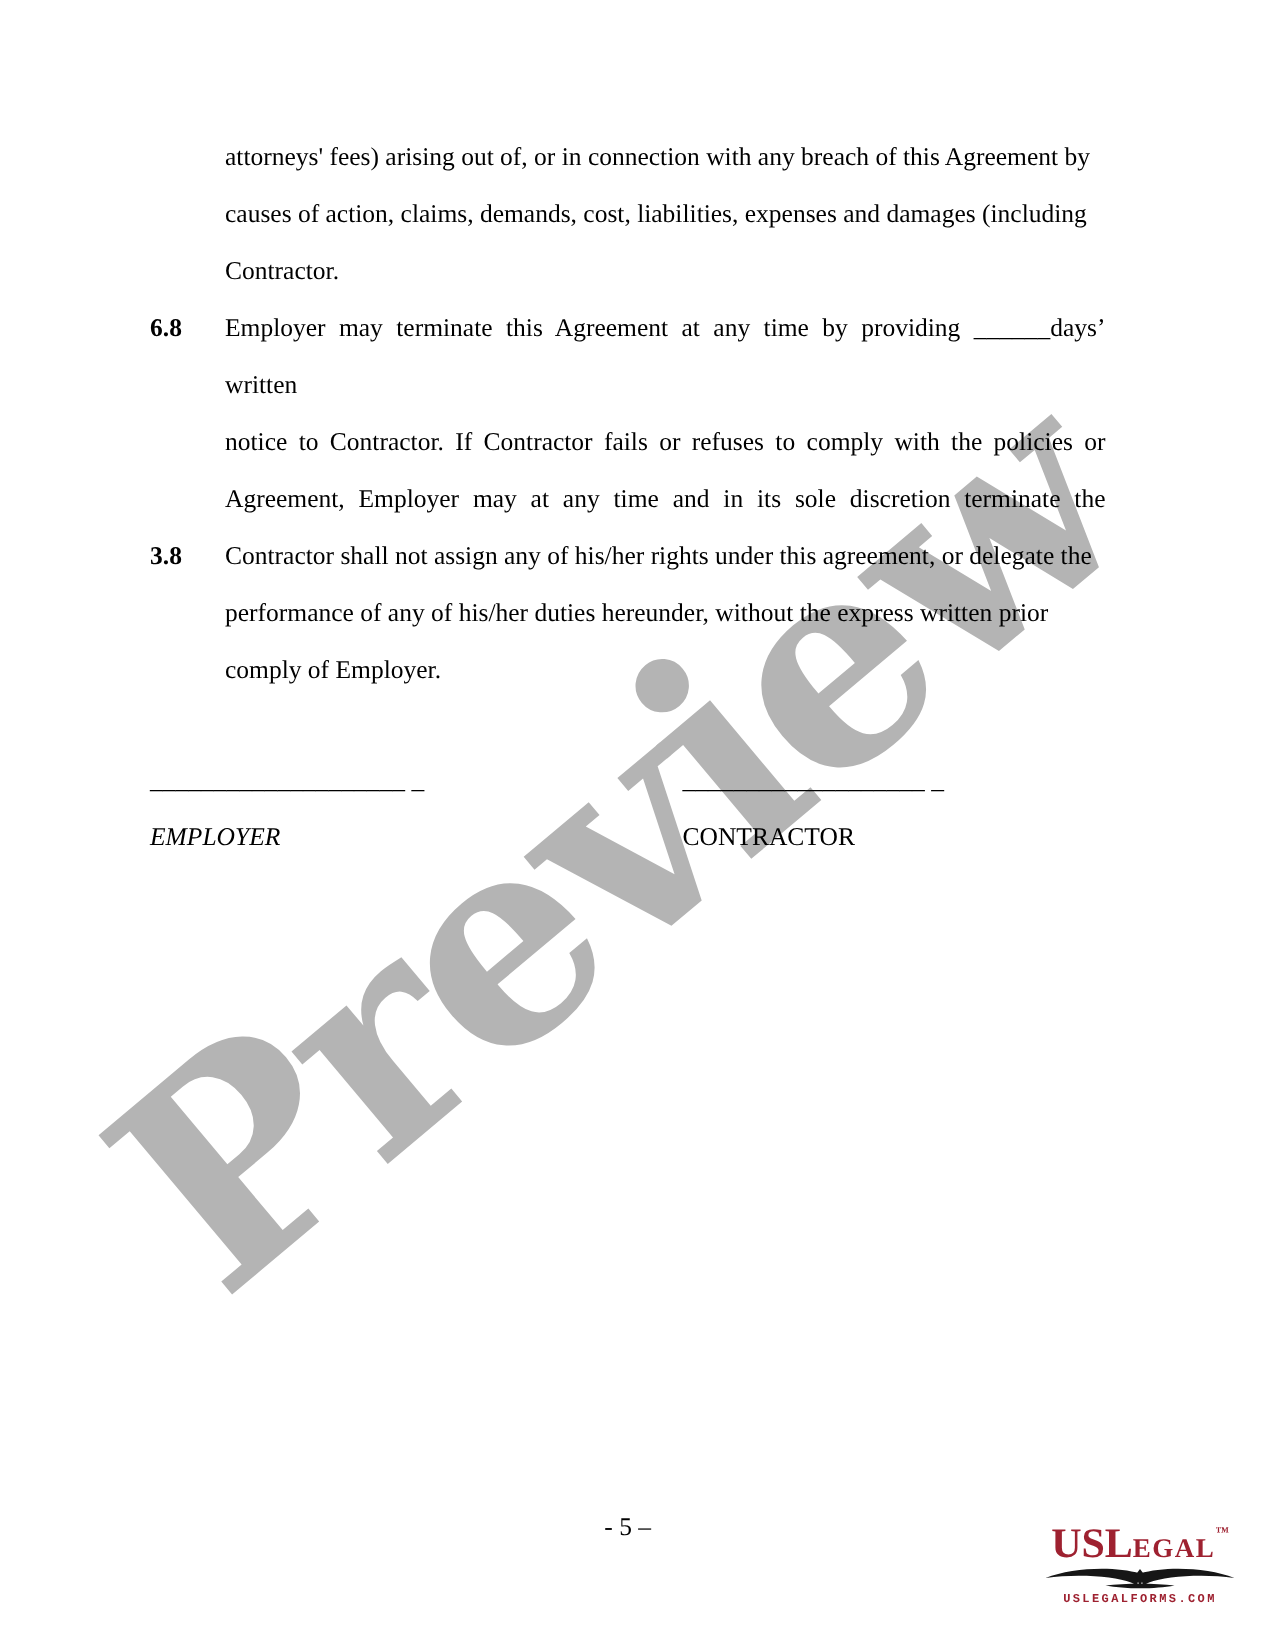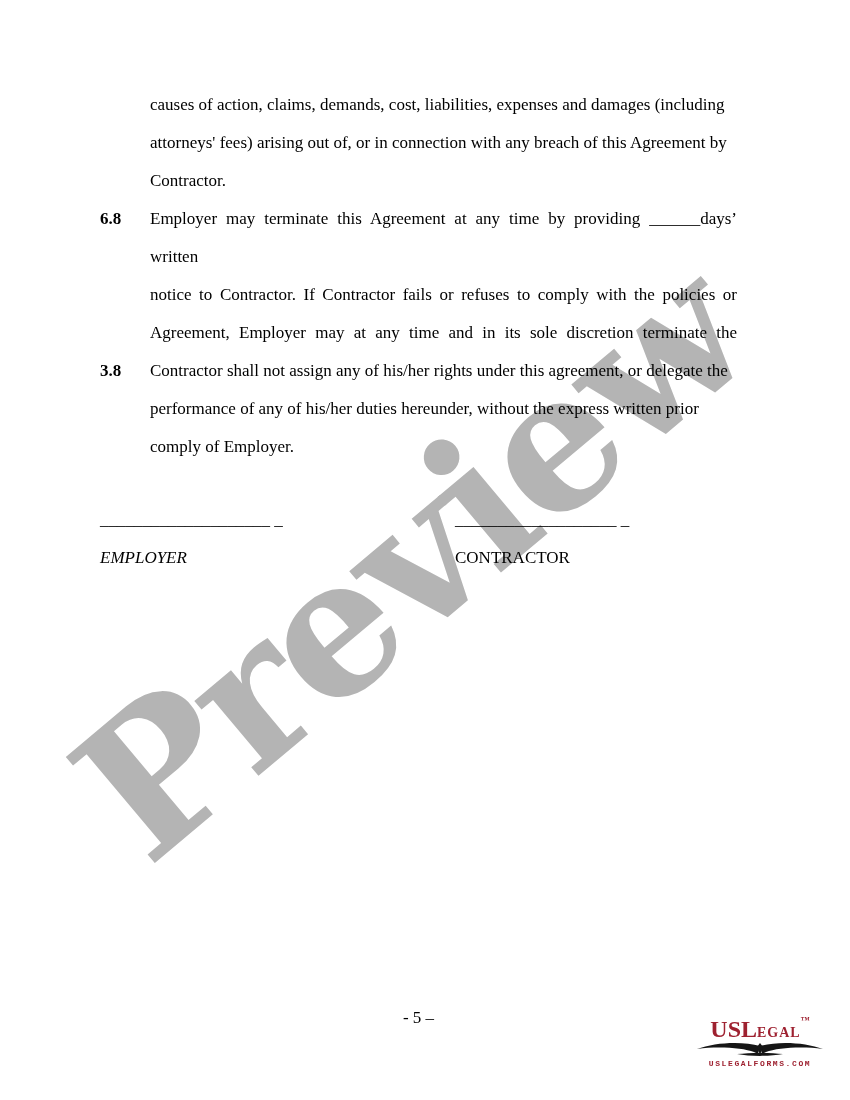--- a/index.html
+++ b/index.html
@@ -65,22 +65,22 @@
     text-align:center;
     z-index:1;
     line-height:1;
   }
   .logo-wordmark{
     font-family:"Liberation Serif", serif;
     font-weight:bold;
     color:#9e2130;
     white-space:nowrap;
   }
-  .logo-big{font-size:24px;}
-  .logo-small{font-size:14px;letter-spacing:1px;}
+  .logo-big{font-size:28px;}
+  .logo-small{font-size:18px;letter-spacing:1px;}
   .logo-tm{font-size:9px;vertical-align:14px;color:#9e2130;}
   .logo-eagle{display:block;margin:1px auto 0 auto;}
   .logo-site{
     font-family:Liberation Mono, monospace;
     font-weight:bold;
     font-size:8px;
     letter-spacing:1.6px;
     color:#9e2130;
     margin-top:2px;
   }
@@ -88,22 +88,22 @@
 </head>
 <body>
 
 <div class="page">
 
   <div class="watermark">Preview</div>
 
   <div class="content">
 
     <div class="indented">
+      <div class="line">attorneys' fees) arising out of, or in connection with any breach of this Agreement by</div>
       <div class="line">causes of action, claims, demands, cost, liabilities, expenses and damages (including</div>
-      <div class="line">attorneys' fees) arising out of, or in connection with any breach of this Agreement by</div>
       <div class="line">Contractor.</div>
     </div>
 
     <div class="clause">
       <span class="clause-num">6.8</span>
       <div class="jline">Employer may terminate this Agreement at any time by providing ______days’ written</div>
       <div class="jline">notice to Contractor.  If Contractor fails or refuses to comply with the policies or</div>
       <div class="jline">Agreement, Employer may at any time and in its sole discretion terminate the</div>
     </div>
 

